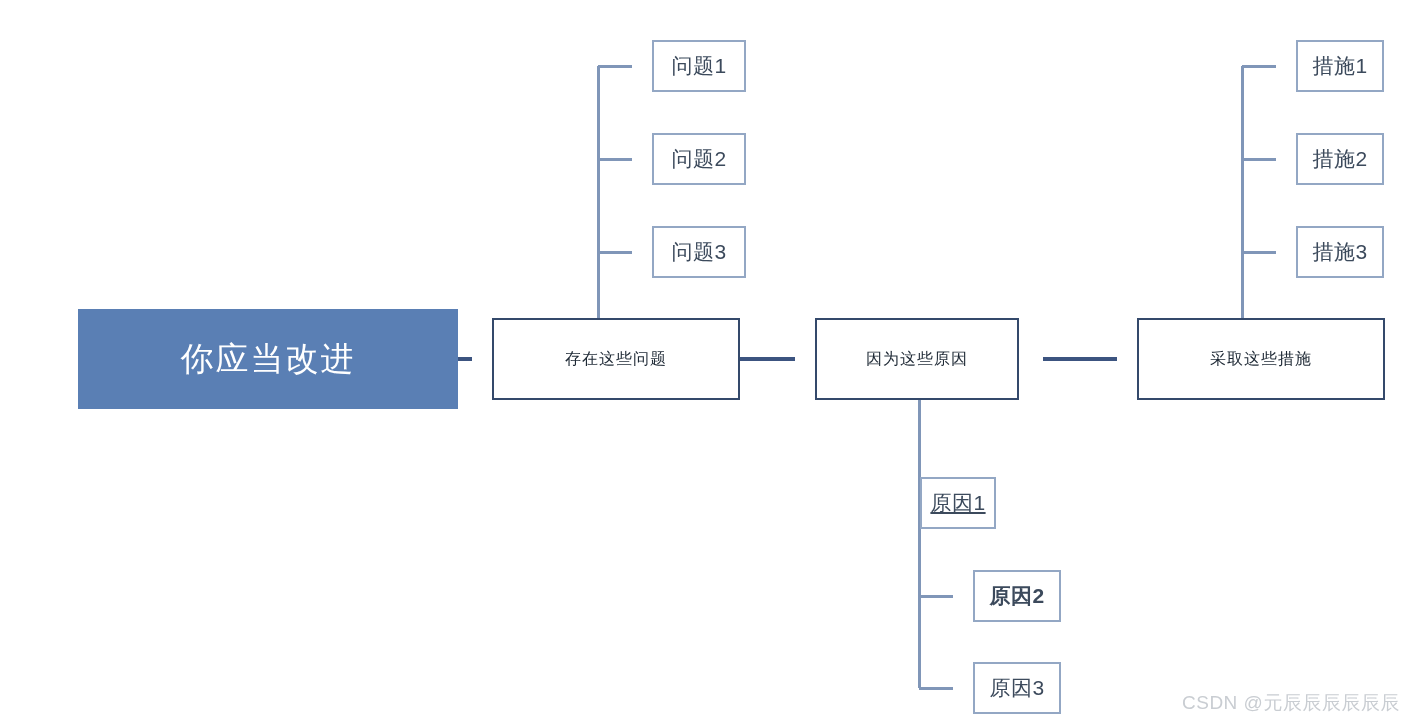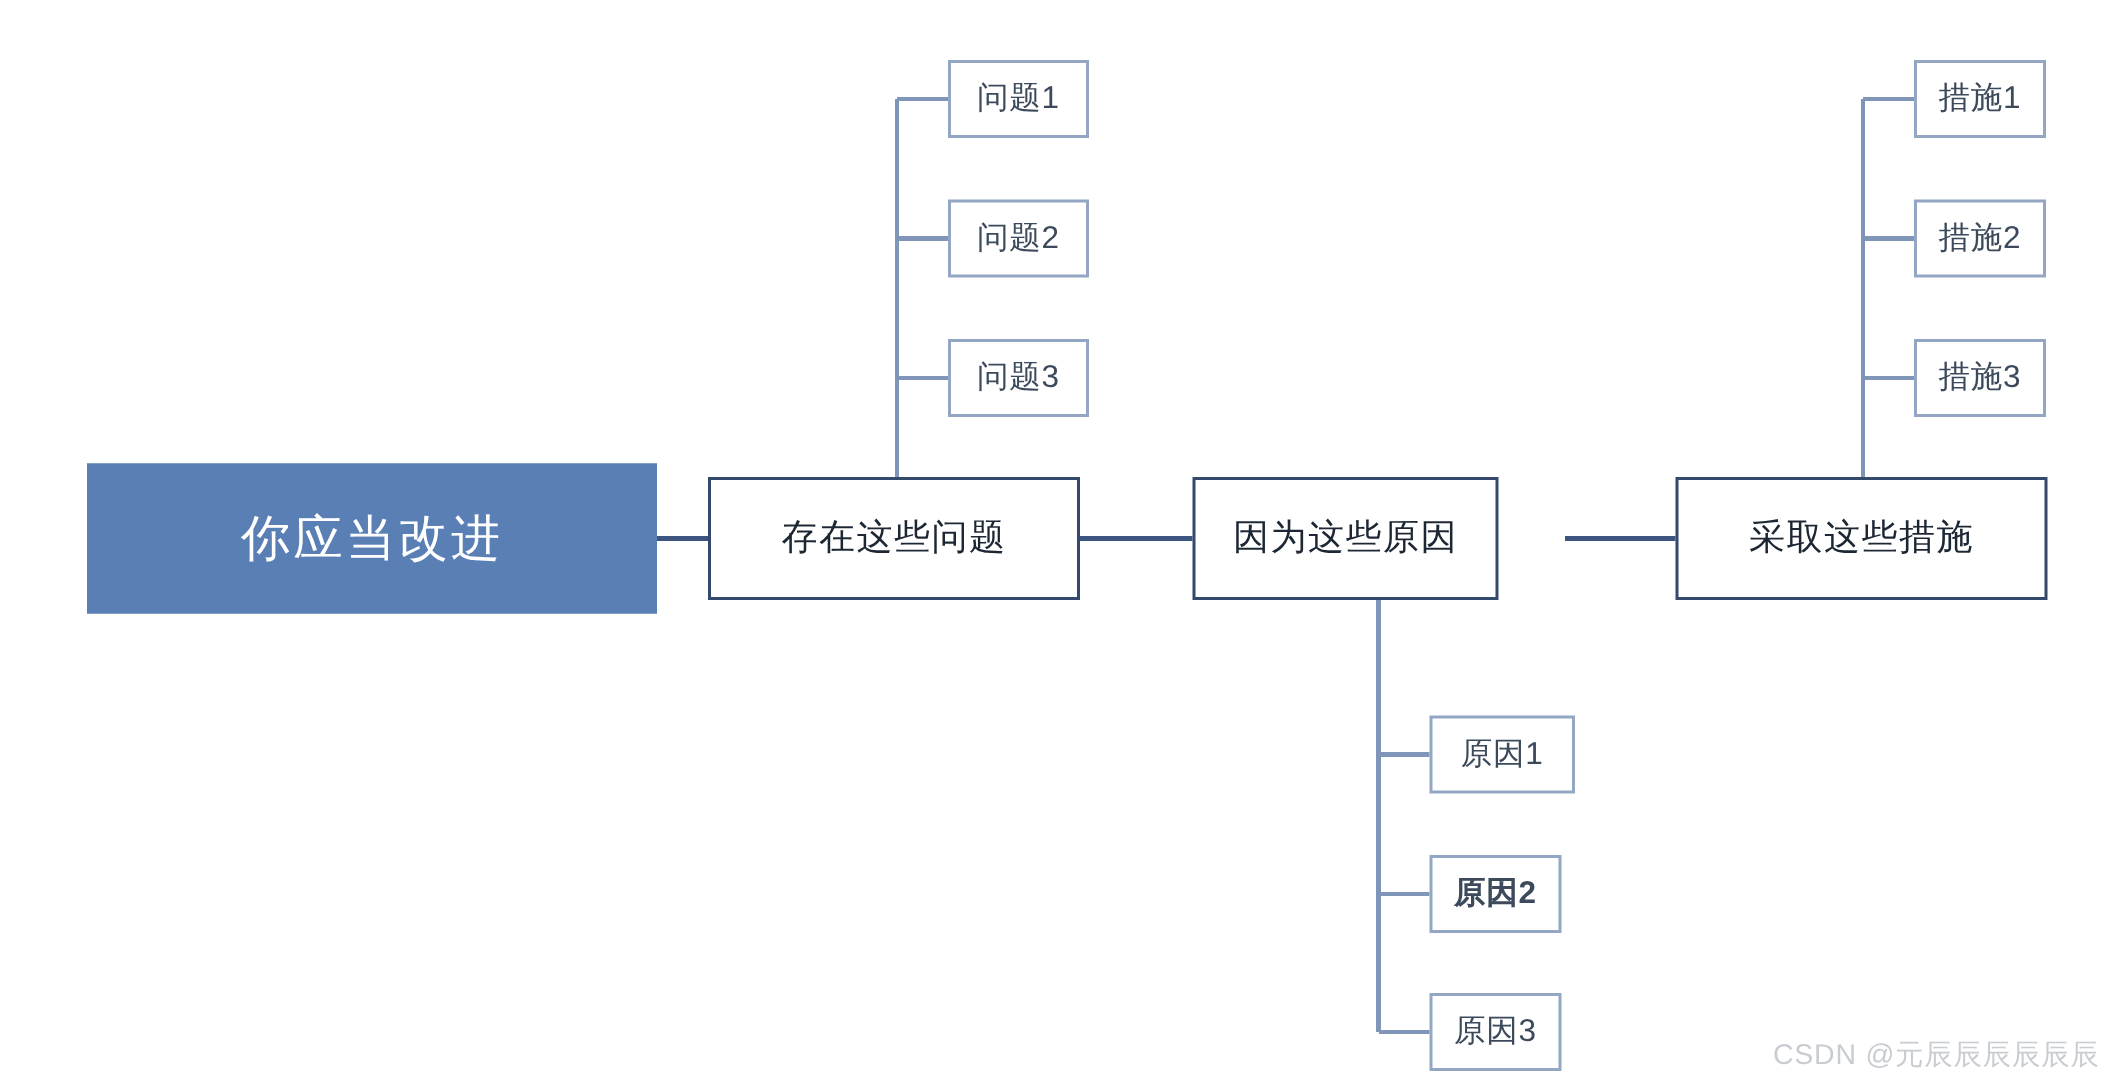--- a/index.html
+++ b/index.html
@@ -28,35 +28,36 @@
   .node {
     position: absolute;
     box-sizing: border-box;
     display: flex;
     align-items: center;
     justify-content: center;
     background: #ffffff;
     text-align: center;
     line-height: 1.1;
     white-space: nowrap;
+    margin-left: 20px;
   }
   
   .node-root {
     background: #5a7fb4;
     border: 1px solid #5a7fb4;
     color: #ffffff;
     font-size: 33px;
     letter-spacing: 2px;
     text-align: center;
   }
   
   .node-main {
     border: 2.5px solid #34496b;
     color: #1c2733;
-    font-size: 24px;
+    font-size: 16px;
     letter-spacing: 1px;
     align-items: center;
   }
   
   .node-leaf {
     border: 2px solid #93a7c4;
     color: #3c4a5c;
     font-size: 21px;
     letter-spacing: 0.5px;
   }
@@ -110,21 +111,21 @@
   <div class="node node-leaf" style="left: 632px; top: 40px; width: 94px; height: 52px;">
     <span>问题1</span>
   </div>
   <div class="node node-leaf" style="left: 632px; top: 133px; width: 94px; height: 52px;">
     <span>问题2</span>
   </div>
   <div class="node node-leaf" style="left: 632px; top: 226px; width: 94px; height: 52px; justify-content: center;">
     <span>问题3</span>
   </div>
 
-  <div class="node node-leaf" style="left: 953px; top: 477px; width: 97px; height: 52px;">
+  <div class="node node-leaf" style="left: 900px; top: 477px; width: 76px; height: 52px; text-decoration: underline;">
     <span>原因1</span>
   </div>
   <div class="node node-leaf" style="left: 953px; top: 570px; width: 88px; height: 52px; font-weight: bold;">
     <span>原因2</span>
   </div>
   <div class="node node-leaf" style="left: 953px; top: 662px; width: 88px; height: 52px;">
     <span>原因3</span>
   </div>
 
   <div class="node node-leaf" style="left: 1276px; top: 40px; width: 88px; height: 52px;">

